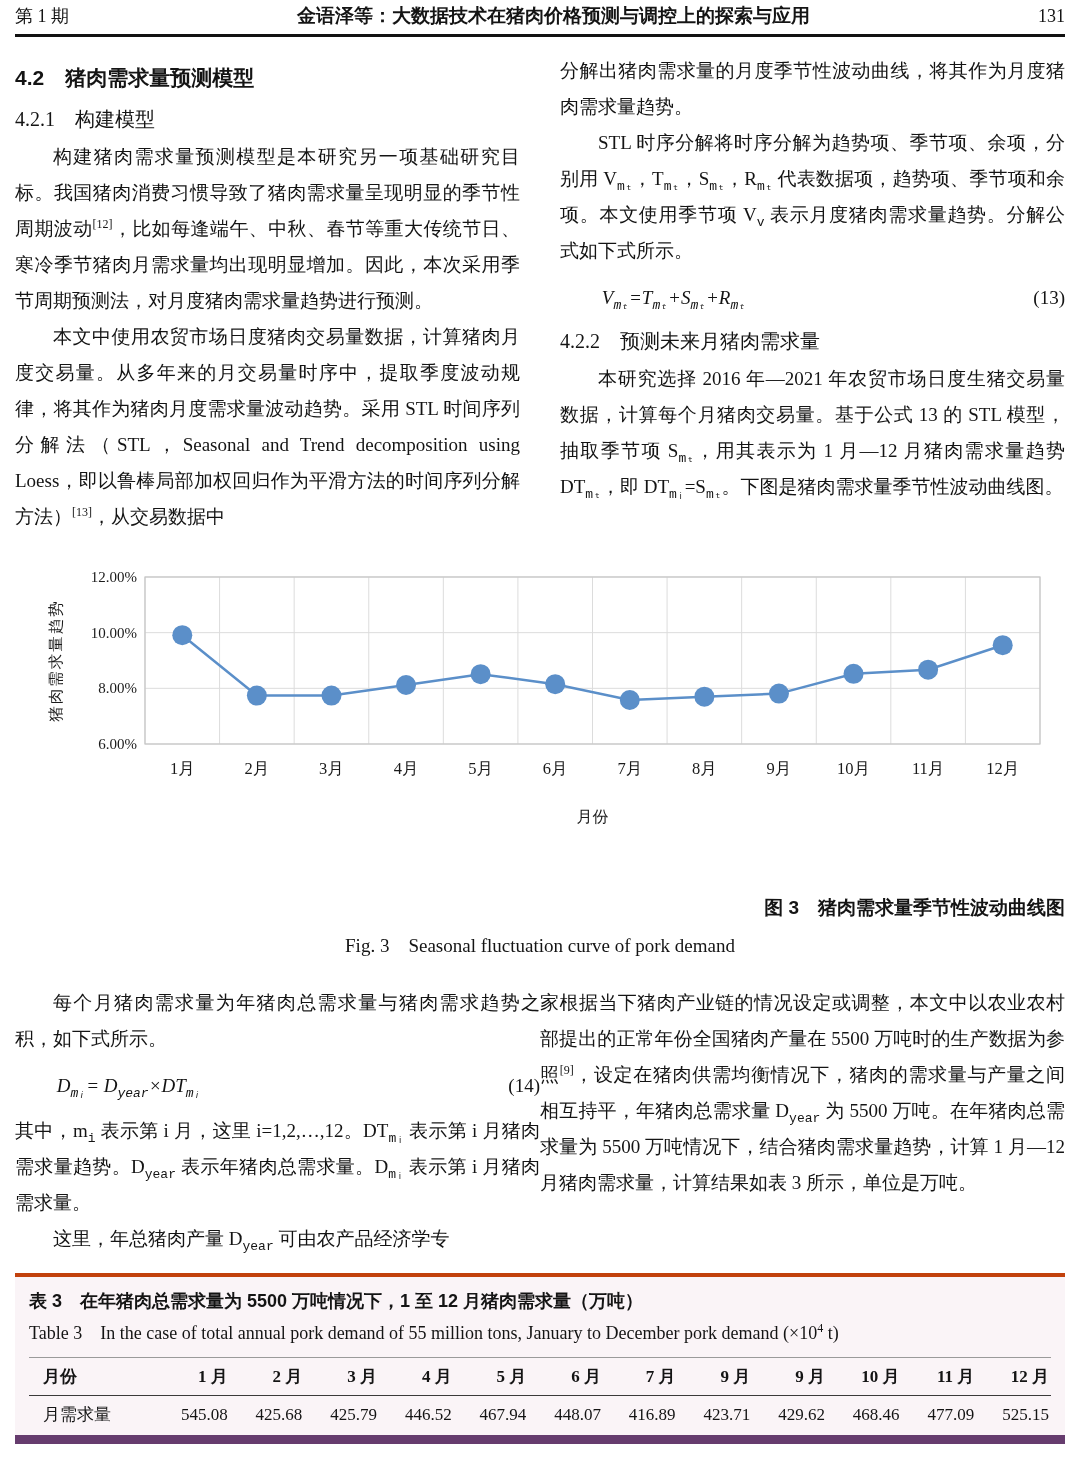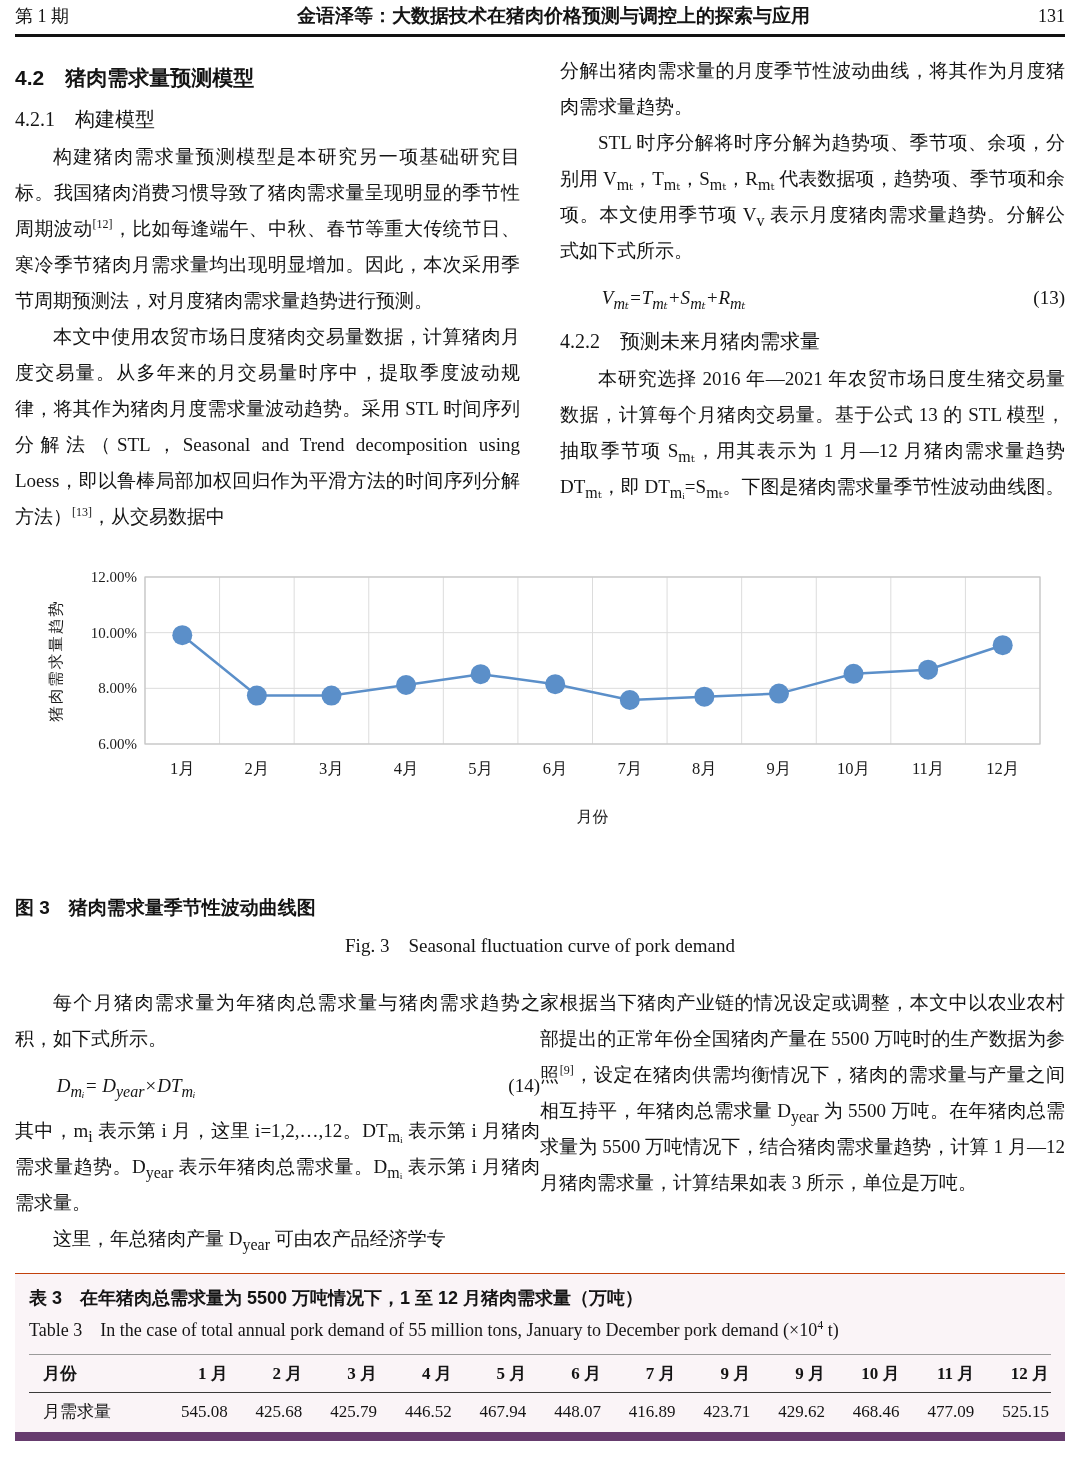--- a/index.html
+++ b/index.html
@@ -12,35 +12,35 @@
   
   .hdr{display:flex;align-items:baseline;justify-content:space-between;padding-top:3px;font-size:18px;}
   .hdr-title{font-family:"Liberation Sans","DejaVu Sans",sans-serif;font-weight:700;font-size:19px;}
   .hdr-rule{border-bottom:3px solid #111;margin-top:5px;}
   
   .cols{display:flex;gap:40px;margin-top:16px;}
   .col{flex:1;min-width:0;}
   p{margin:0;text-align:justify;font-size:19px;line-height:36px;}
   .ind{text-indent:2em;}
   sup{font-size:12px;line-height:0;}
-  sub{font-size:16px;line-height:0;}
+  sub{font-size:13px;line-height:0;font-family:Liberation Mono, monospace;}
   .h-sans{font-family:"Liberation Sans","DejaVu Sans",sans-serif;font-weight:700;font-size:21px;line-height:30px;margin:10px 0 10px;}
   .h-serif{font-size:20px;line-height:32px;margin:2px 0 4px;font-weight:400;}
   .formula{display:flex;justify-content:space-between;align-items:baseline;margin:14px 0 12px;font-size:19px;line-height:30px;}
   .formula .fbody{padding-left:2.2em;font-style:italic;}
   .formula .fnum{font-style:normal;}
   
   .chart-wrap{margin-top:14px;}
   svg text{font-family:"Liberation Serif","DejaVu Serif",serif;}
   
-  .fig-cap-cn{text-align:left;font-family:"Liberation Sans","DejaVu Sans",sans-serif;font-weight:700;font-size:19px;margin-top:42px;}
+  .fig-cap-cn{text-align:right;font-family:"Liberation Sans","DejaVu Sans",sans-serif;font-weight:700;font-size:19px;margin-top:42px;}
   .fig-cap-en{text-align:center;font-size:19px;margin-top:12px;}
   .cols2{display:flex;margin-top:26px;}
   
-  .table-section{margin-top:16px;background:#faf4f7;border-top:1px solid #c2410c;padding:8px 14px 0;}
+  .table-section{margin-top:16px;background:#faf4f7;border-top:4px solid #c2410c;padding:8px 14px 0;}
   .tbl-cap-cn{font-family:"Liberation Sans","DejaVu Sans",sans-serif;font-weight:700;font-size:18px;line-height:32px;}
   .tbl-cap-en{font-size:18px;line-height:32px;}
   table{width:100%;border-collapse:collapse;margin-top:8px;border-top:1px solid #9a9a9a;}
   th,td{font-size:17px;padding:7px 2px;text-align:right;white-space:nowrap;}
   th{font-weight:700;}
   thead tr{border-bottom:1.5px solid #3a3a3a;}
   th.l,td.l{text-align:left;width:110px;padding-left:14px;}
   .purple-bar{height:9px;background:#663c6e;margin:2px -14px 0;}
 </style>
 </head>

